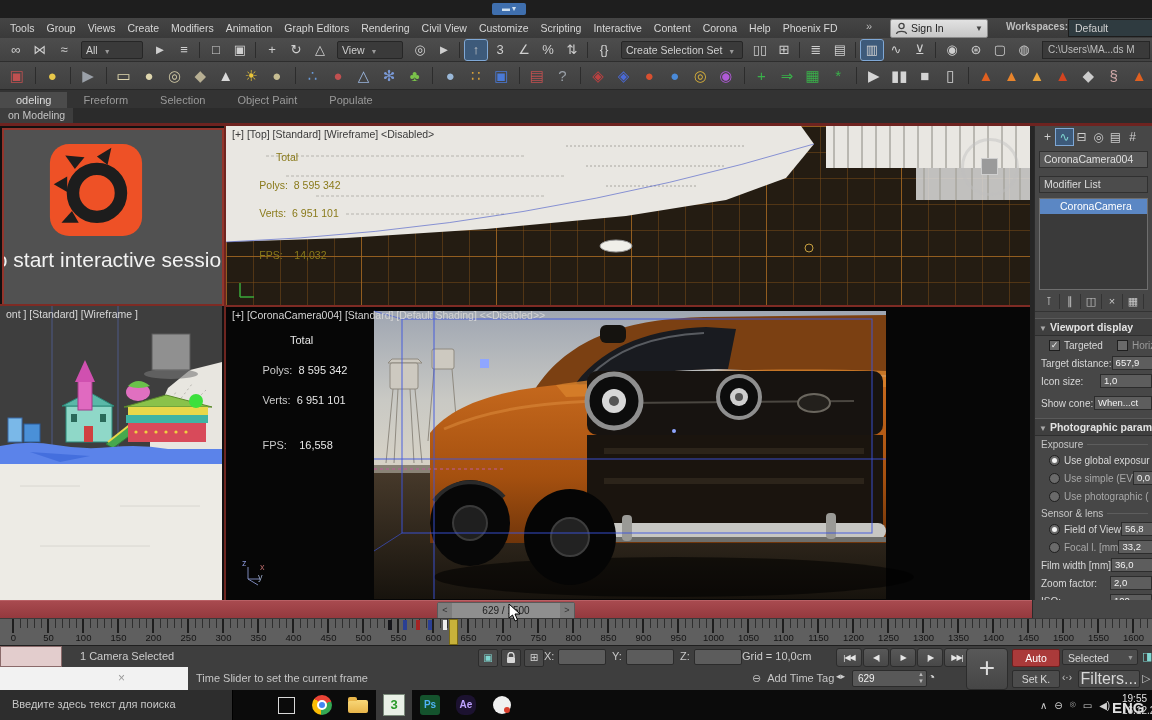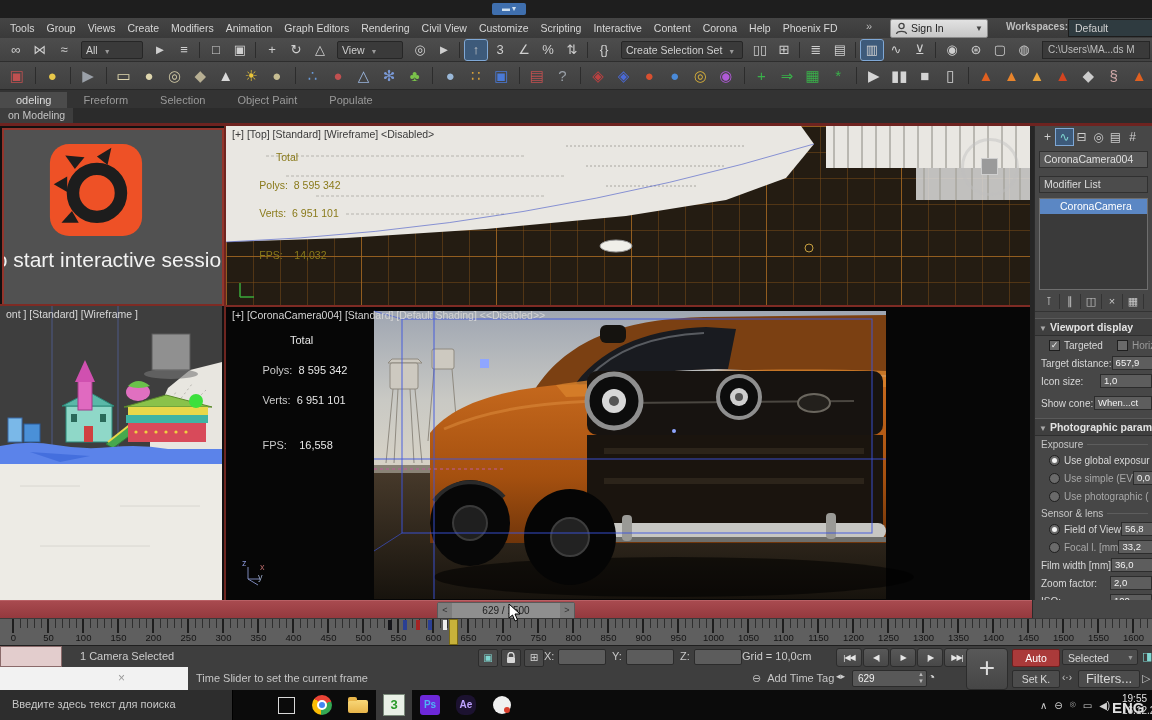--- a/index.html
+++ b/index.html
@@ -110,38 +110,38 @@
   .spin-arrows{position:absolute;left:836px;top:25px;color:#cfcfcf;font-size:9px;}
   .frame-field{position:absolute;left:852px;top:24px;width:68px;height:15px;background:#585858;border:1px solid #2b2b2b;border-radius:2px;color:#f0f0f0;font-size:10px;line-height:15px;padding-left:5px;}
   .frame-field .ud{position:absolute;right:2px;top:0;font-size:6px;line-height:7px;color:#bbb;}
   .clock-ico{position:absolute;left:928px;top:24px;font-size:12px;color:#d8d8d8;}
   .bigkey{position:absolute;left:966px;top:2px;width:40px;height:40px;background:linear-gradient(#585858,#464646);border:1px solid #2c2c2c;border-radius:4px;color:#dcdcdc;font-size:28px;text-align:center;line-height:38px;}
   .autok{position:absolute;left:1012px;top:3px;width:46px;height:16px;background:#aa3a3a;border:1px solid #6e1f1f;border-radius:2px;color:#fff;font-size:10.5px;text-align:center;line-height:16px;}
   .seldd{position:absolute;left:1062px;top:3px;width:76px;height:16px;background:#4c4c4c;border:1px solid #2c2c2c;border-radius:2px;color:#d8d8d8;font-size:10.5px;line-height:16px;padding-left:5px;box-sizing:border-box;}
   .seldd .arr{position:absolute;right:3px;font-size:7px;color:#999;}
   .setk{position:absolute;left:1012px;top:24px;width:46px;height:16px;background:#4c4c4c;border:1px solid #2c2c2c;border-radius:2px;color:#d8d8d8;font-size:10.5px;text-align:center;line-height:16px;}
   .keyfilt-ico{position:absolute;left:1062px;top:26px;color:#c8c8c8;font-size:10px;}
-  .filters{position:absolute;left:1078px;top:24px;width:60px;height:16px;background:#4c4c4c;border:1px solid #2c2c2c;border-radius:2px;color:#d8d8d8;font-size:13px;text-align:center;line-height:16px;}
+  .filters{position:absolute;left:1078px;top:24px;width:60px;height:16px;background:#4c4c4c;border:1px solid #2c2c2c;border-radius:2px;color:#d8d8d8;font-size:16px;text-align:center;line-height:16px;}
   .st-far1{position:absolute;left:1142px;top:4px;color:#7fd6d0;font-size:11px;}
   .st-far2{position:absolute;left:1142px;top:26px;color:#c8c8c8;font-size:11px;}
   
   .taskbar{left:0;top:690px;width:1152px;height:30px;background:#0b0b0b;}
   .tsearch{position:absolute;left:0;top:0;width:232px;height:30px;background:#2d2d2d;border-right:1px solid #000;}
   .tsearch span{position:absolute;left:12px;top:8px;font-size:11px;color:#c6c6c6;}
   .tapps{position:absolute;left:268px;top:0;height:30px;display:flex;align-items:center;}
   .tapp{width:36px;height:30px;display:flex;align-items:center;justify-content:center;}
   .tapp.active{background:#3a3a3a;}
   .taskview{width:15px;height:15px;border:1.5px solid #d8d8d8;position:relative;}
   .taskview::after{content:"";position:absolute;left:3px;top:-5px;width:13px;height:13px;border:1.5px solid #9a9a9a;background:#0b0b0b;z-index:-1;}
   .chrome{width:20px;height:20px;border-radius:50%;background:conic-gradient(from -50deg,#ea4335 0 33%,#34a853 0 66%,#fbbc05 0 100%);position:relative;}
   .chrome::after{content:"";position:absolute;left:5px;top:5px;width:10px;height:10px;border-radius:50%;background:#4285f4;border:2px solid #fff;box-sizing:border-box;}
   .folder{width:20px;height:13px;background:linear-gradient(#f8d778,#e8b54a);border-radius:2px;position:relative;margin-top:3px;}
   .folder::before{content:"";position:absolute;left:0;top:-3px;width:9px;height:4px;background:#e8b54a;border-radius:2px 2px 0 0;}
   .maxicon{width:20px;height:20px;background:#e9f0e6;border:1px solid #7a8a7a;color:#2a9a2a;font-weight:bold;font-size:13px;text-align:center;line-height:20px;}
-  .psicon{width:20px;height:20px;background:#6d28d9;border-radius:3px;color:#4fb3f6;font-weight:bold;font-size:10px;text-align:center;line-height:20px;}
+  .psicon{width:20px;height:20px;background:#14532d;border-radius:3px;color:#4fb3f6;font-weight:bold;font-size:10px;text-align:center;line-height:20px;}
   .aeicon{width:20px;height:20px;background:#1c1230;border-radius:8px;color:#bfa3ff;font-weight:bold;font-size:10px;text-align:center;line-height:20px;}
   .corona-tb{width:18px;height:18px;border-radius:50%;background:#f0f0f0;position:relative;}
   .corona-tb::after{content:"";position:absolute;right:1px;bottom:1px;width:6px;height:6px;border-radius:50%;background:#d83c2a;}
   .tray{position:absolute;left:1040px;top:0;height:30px;display:flex;align-items:center;gap:7px;}
   .tray .tri{font-size:10px;color:#cfcfcf;}
   .lang{position:absolute;left:1112px;top:9px;font-size:15px;color:#e0e0e0;font-weight:bold;}
   .clockblk{position:absolute;left:1122px;top:3px;font-size:10px;color:#e0e0e0;line-height:12px;white-space:nowrap;}
   svg{display:block;}
 </style>
 </head>

